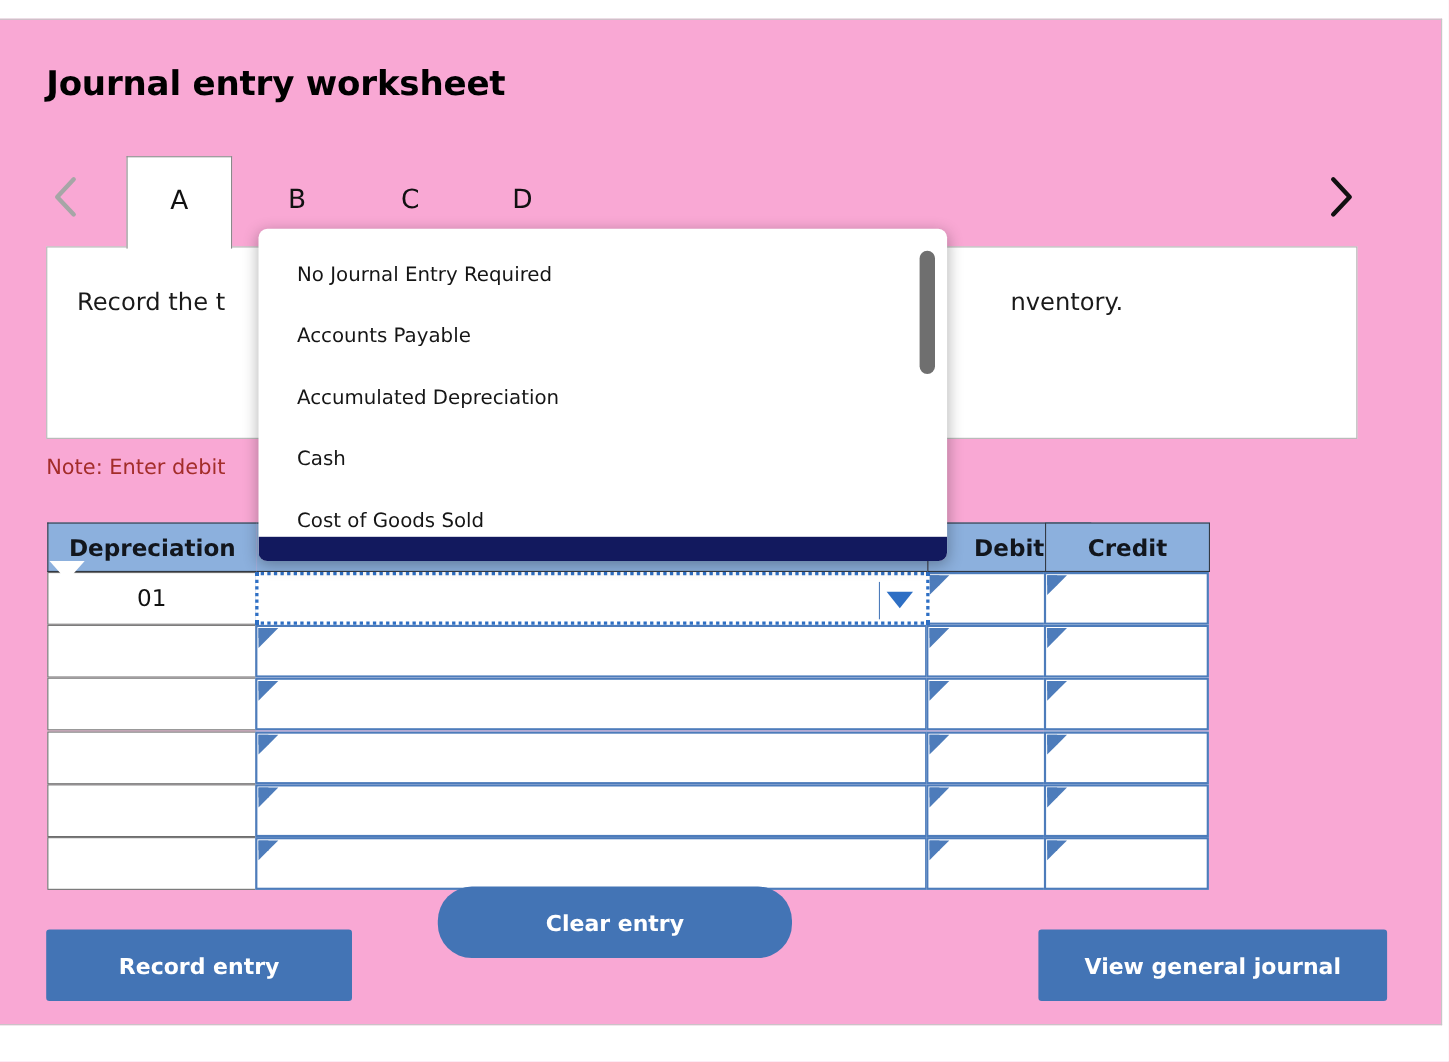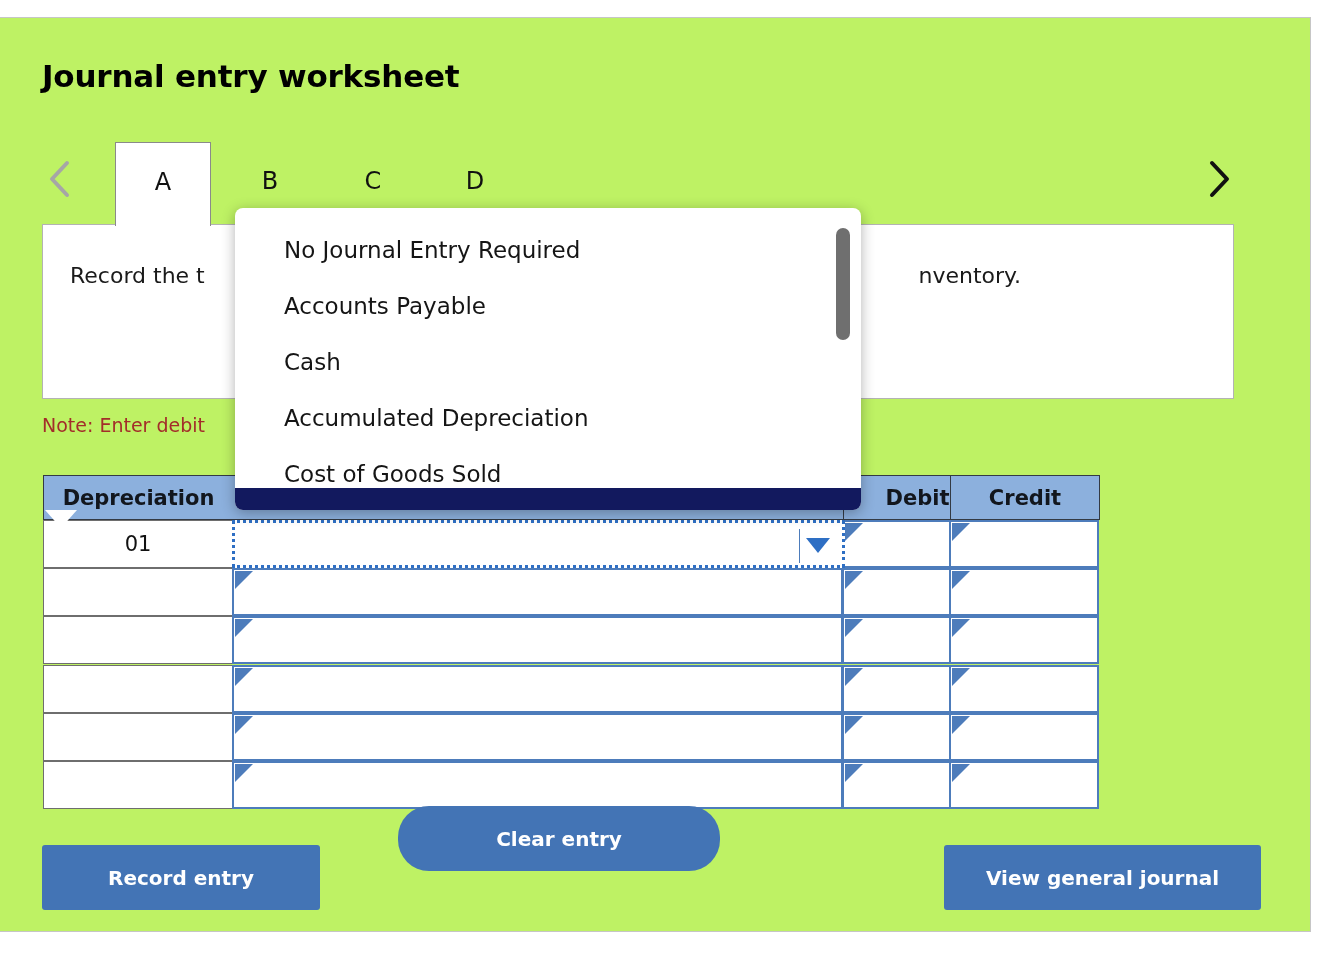--- a/index.html
+++ b/index.html
@@ -13,21 +13,21 @@
     font-family: "DejaVu Sans", "Liberation Sans", sans-serif;
     overflow: hidden;
   }
 
   .page {
     position: absolute;
     left: 0px;
     top: 17px;
     width: 1311px;
     height: 915px;
-    background: #bef264;
+    background: #f9a8d4;
     border: 1px solid #c6c6c6;
     border-left: none;
     box-sizing: border-box;
   }
 
   .page-title {
     position: absolute;
     left: 42px;
     top: 40px;
     font-size: 31px;
@@ -236,22 +236,22 @@
     overflow: hidden;
   }
   .dd-list {
     position: absolute;
     left: 0; top: 0; right: 0;
     padding-top: 14px;
   }
   .dd-item {
     height: 56px;
     line-height: 56px;
-    padding-left: 49px;
-    font-size: 23px;
+    padding-left: 35px;
+    font-size: 18px;
     color: #151515;
     white-space: nowrap;
   }
   .dd-scroll-track {
     position: absolute;
     right: 11px;
     top: 20px;
     width: 14px;
     height: 262px;
   }
@@ -440,22 +440,22 @@
       <span></span>
       <span class="focus-caret"></span>
       <span class="select-arrow"></span>
     </div>
   </div>
 
   <div class="dropdown">
     <div class="dd-list">
       <div class="dd-item">No Journal Entry Required</div>
       <div class="dd-item">Accounts Payable</div>
+      <div class="dd-item">Accumulated Depreciation</div>
       <div class="dd-item">Cash</div>
-      <div class="dd-item">Accumulated Depreciation</div>
       <div class="dd-item">Cost of Goods Sold</div>
     </div>
     <div class="dd-scroll-track">
       <div class="dd-scroll-thumb"></div>
     </div>
     <div class="dd-footer"></div>
   </div>
   <div class="dd-pointer"></div>
 
   <button class="btn btn-record">Record entry</button>

